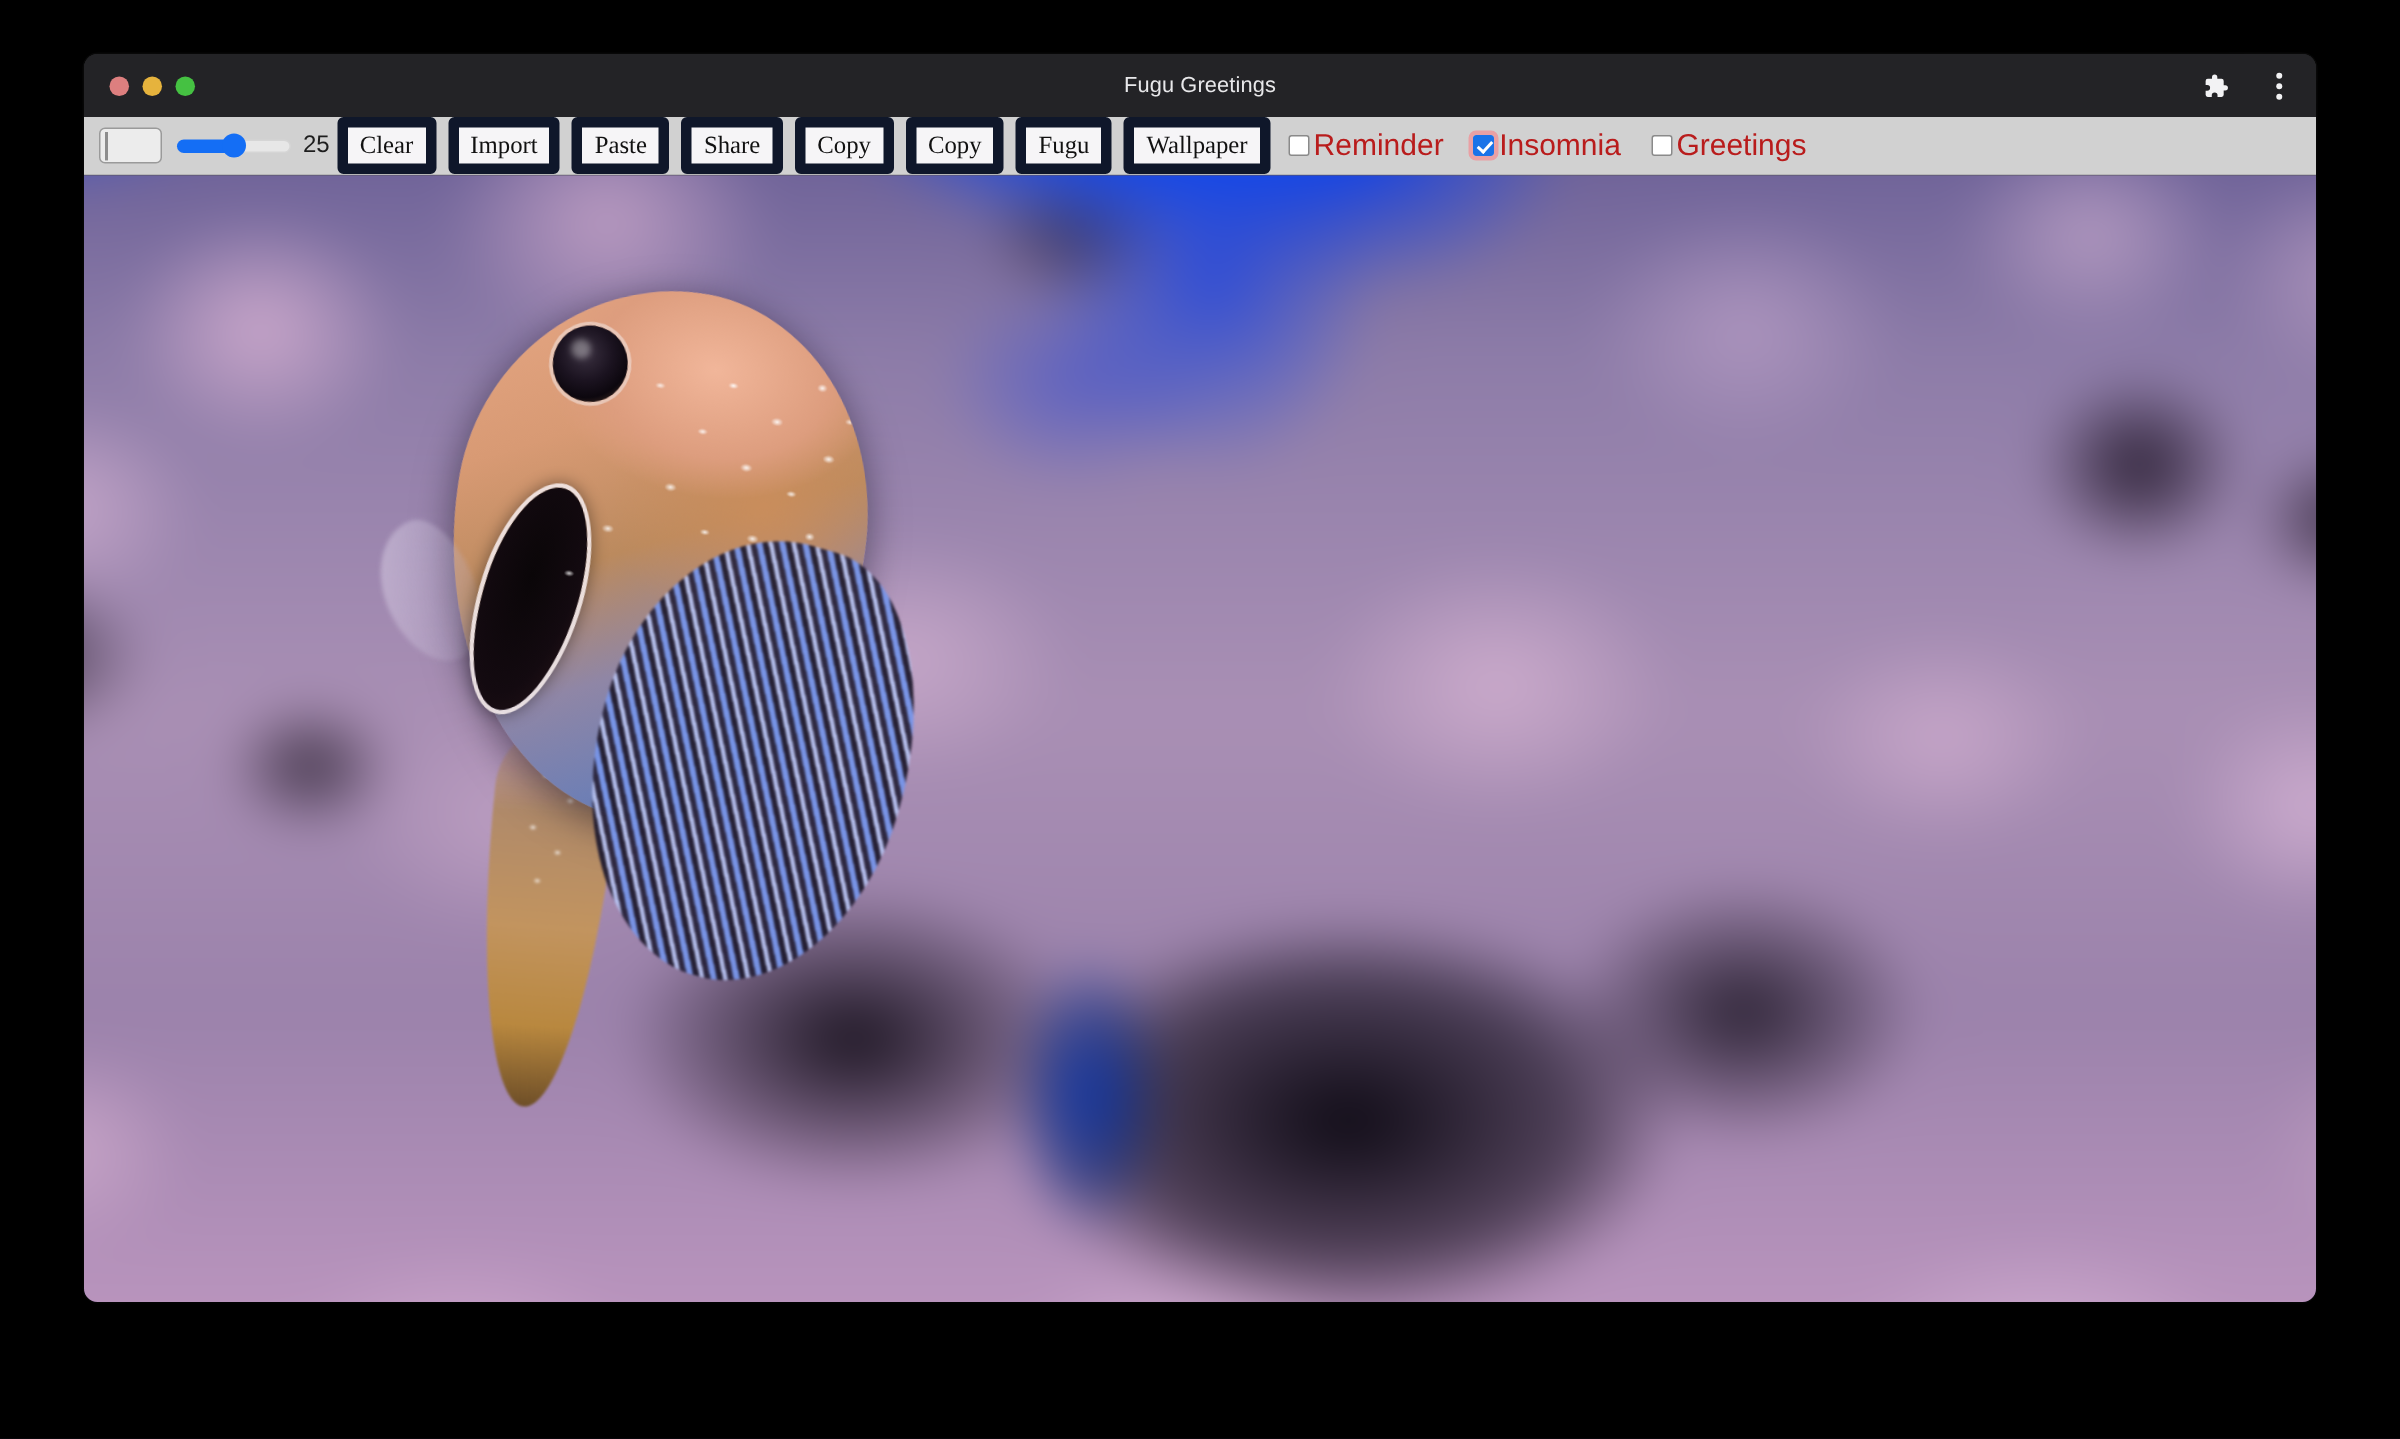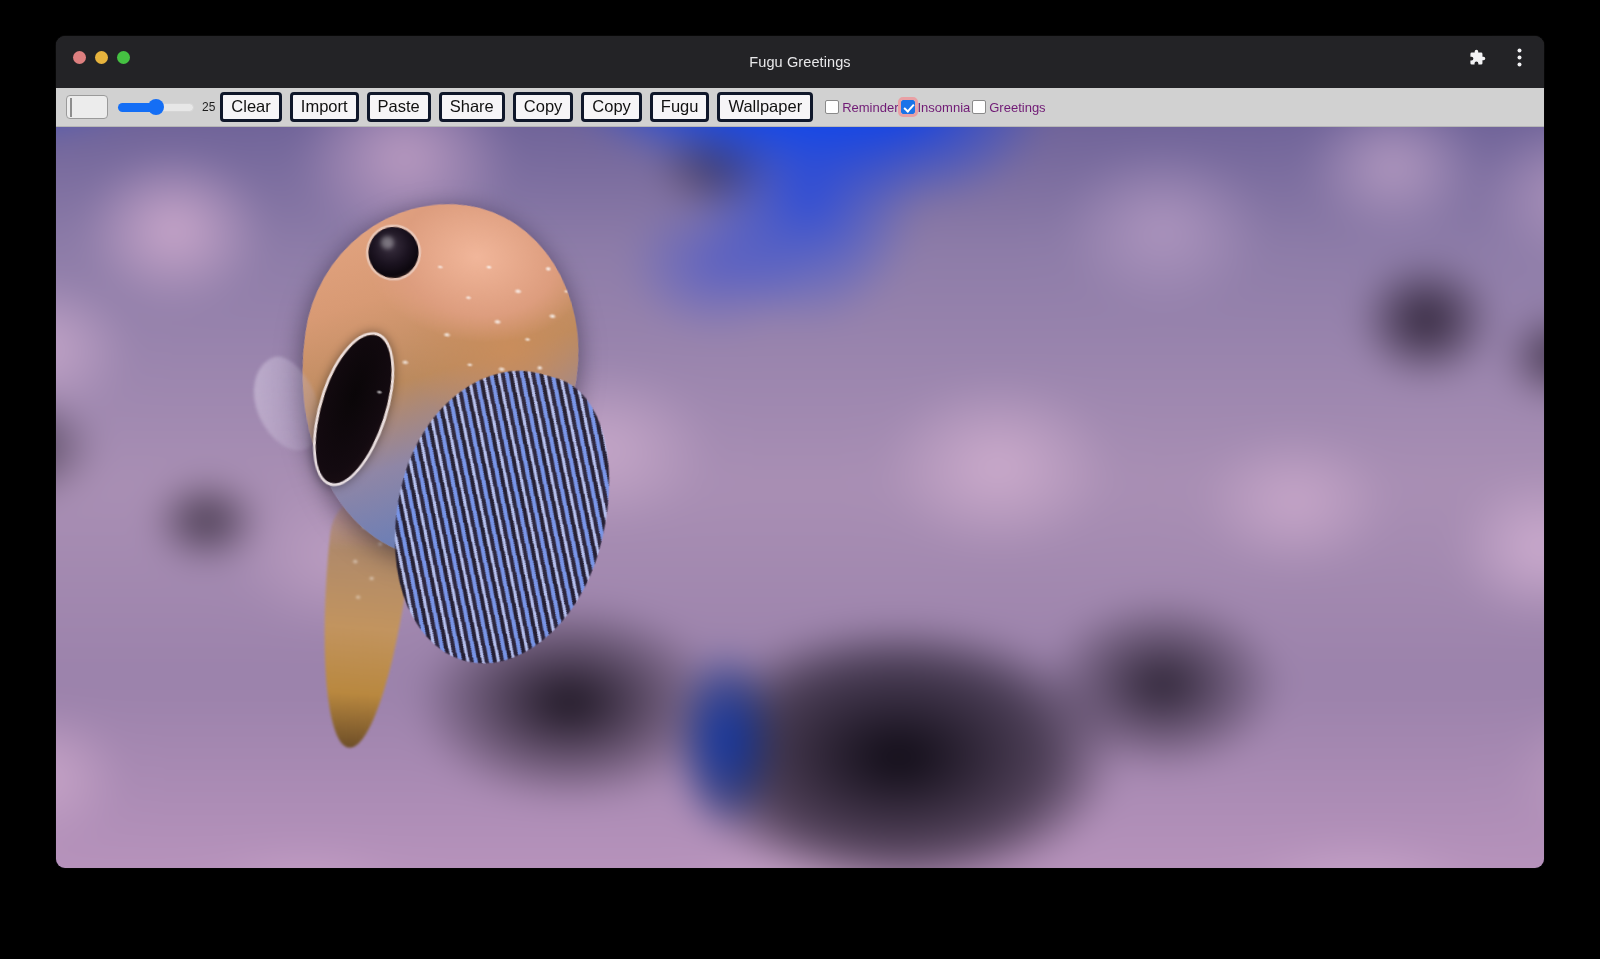--- a/index.html
+++ b/index.html
@@ -36,21 +36,21 @@
     height: 832px;
     border-radius: 9px;
     overflow: hidden;
     background: #2b2b2e;
     box-shadow: 0 22px 60px rgba(0,0,0,0.95), 0 0 0 1px rgba(255,255,255,0.04);
   }
 
   
   .titlebar {
     position: relative;
-    height: 52px;
+    height: 42px;
     background: #232326;
     display: flex;
     align-items: center;
   }
 
   .traffic {
     position: absolute;
     left: 17px;
     top: 0;
     height: 42px;
@@ -154,57 +154,57 @@
   .slider .thumb {
     position: absolute;
     left: 50%;
     margin-left: -8px;
     width: 16px; height: 16px;
     border-radius: 50%;
     background: #146ef5;
   }
 
   .slider-value {
-    font-size: 12px;
+    font-size: 16px;
     color: #1d1d1d;
     margin-right: 5px;
     line-height: 1;
   }
 
   
   .tb-btn {
-    font-family: Liberation Sans, sans-serif;
+    font-family: Liberation Serif, serif;
     font-size: 16.5px;
     color: #111111;
     background: #f6f5f7;
-    border: 3px solid #0f172a;
+    border: 7px solid #0f172a;
     border-radius: 4px;
     padding: 2px 8px 3px 8px;
     margin-right: 8px;
     line-height: 1.16;
     cursor: default;
     white-space: nowrap;
   }
 
   
   .cb-group {
     display: flex;
     align-items: center;
     margin-left: 4px;
   }
   .cb-item {
     display: flex;
     align-items: center;
     white-space: nowrap;
   }
   .cb-label {
-    font-size: 13px;
-    color: #701a75;
+    font-size: 20px;
+    color: #b91c1c;
     line-height: 1;
-    padding-right: 2px;
+    padding-right: 20px;
   }
   .cb-box {
     width: 14px; height: 14px;
     box-sizing: border-box;
     border: 1px solid #8a8a8a;
     border-radius: 2px;
     background: #ffffff;
     margin-right: 3px;
     flex: none;
   }

